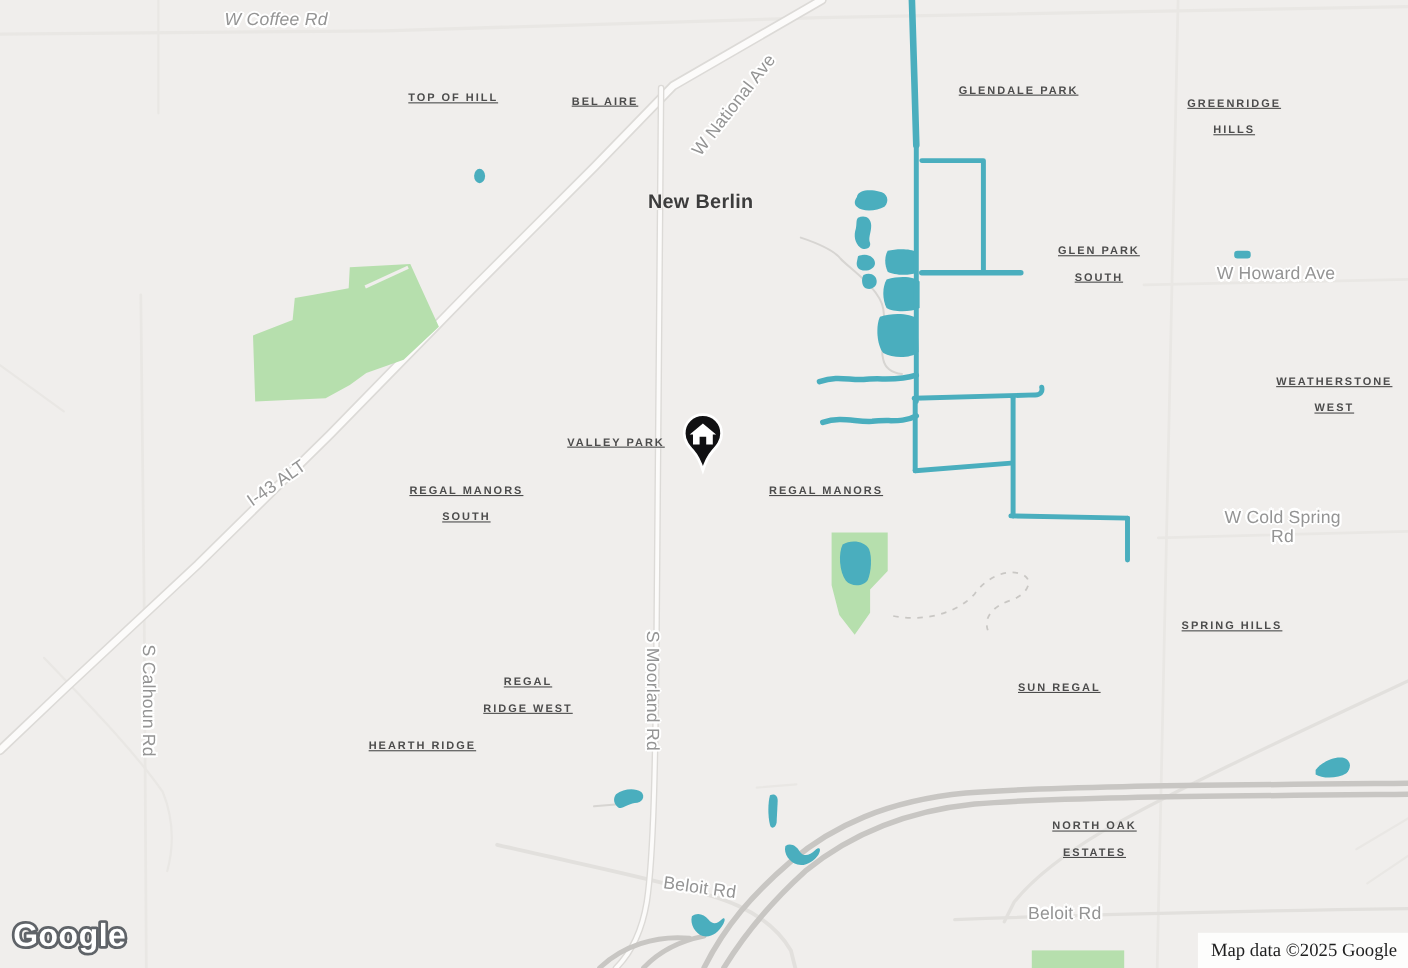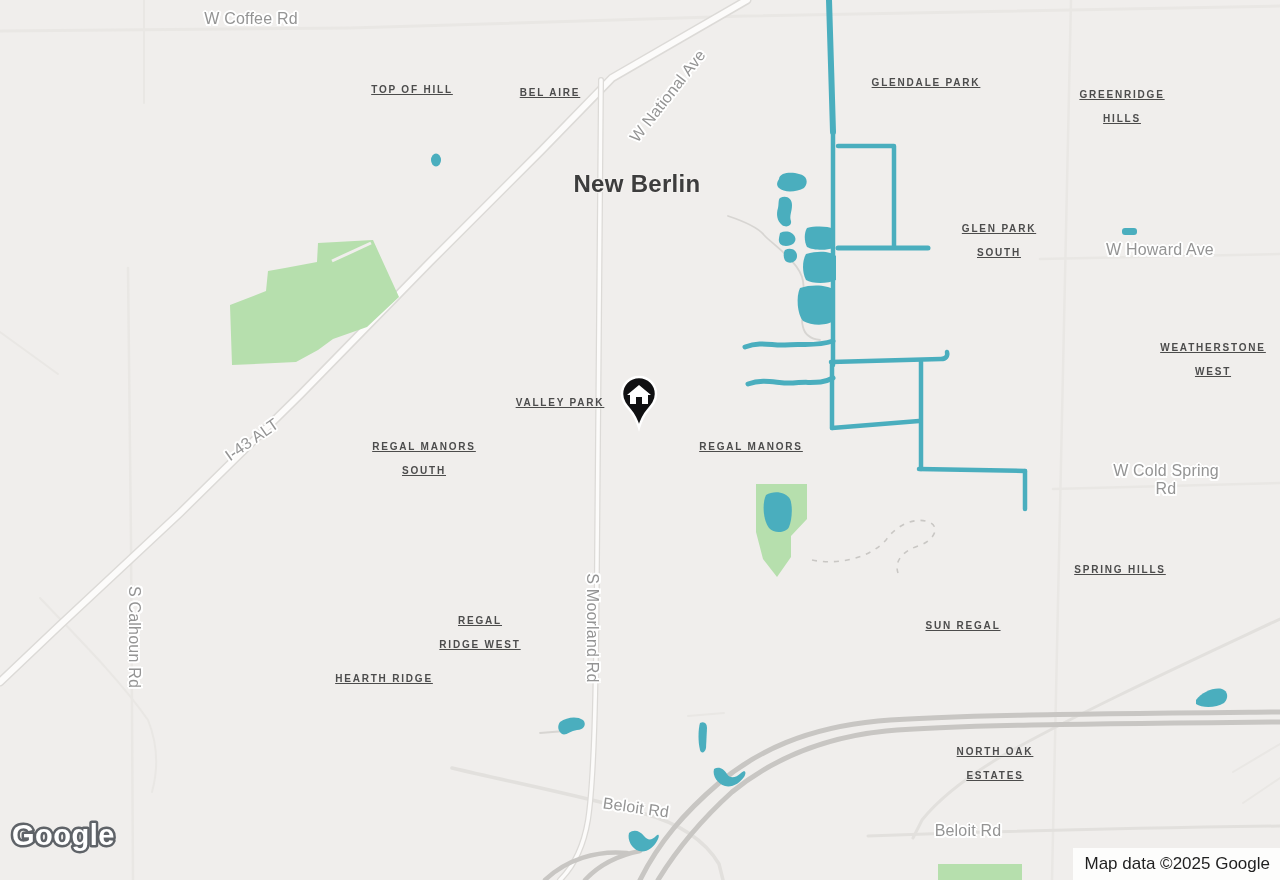--- a/index.html
+++ b/index.html
@@ -16,29 +16,29 @@
     color:var(--c-nbhd,#4c4c4c);
     text-shadow:0 0 2px #f0eeec,0 0 2px #f0eeec;
     text-decoration:underline;
   }
   .lbl-road{
     font-size:16px;font-weight:400;letter-spacing:.2px;line-height:18px;
     color:var(--c-road,#949494);
     text-shadow:-1.5px -1.5px 0 #fff,1.5px -1.5px 0 #fff,-1.5px 1.5px 0 #fff,1.5px 1.5px 0 #fff,0 -2px 0 #fff,0 2px 0 #fff,-2px 0 0 #fff,2px 0 0 #fff;
   }
   .lbl-city{
-    font-size:24px;font-weight:600;letter-spacing:.3px;
+    font-size:18px;font-weight:600;letter-spacing:.3px;
     color:var(--c-city,#3d3d3d);
     text-shadow:-1px -1px 0 #f3f1ef,1px -1px 0 #f3f1ef,-1px 1px 0 #f3f1ef,1px 1px 0 #f3f1ef;
   }
-  #google-logo{position:absolute;left:8px;bottom:22px;margin-top:44px;}
+  #google-logo{position:absolute;left:8px;bottom:6px;margin-top:44px;}
   #attribution{
     position:absolute;right:0;bottom:0;height:32px;
     background:rgba(255,255,255,0.85);
-    color:#1f1f1f;font-size:17px;line-height:32px;padding:0 10px 0 12px;
+    color:#1f1f1f;font-size:17px;line-height:32px;padding:0 10px 0 12px;font-family:Liberation Serif, serif;
   }
 </style>
 </head>
 <body style="--bg: #f0eeec; --water: #4aaebe; --park: #b6dfad; --road-minor: #e9e7e4; --road-casing: #dcdad7; --road-fill: #fcfbfa; --highway: #c8c6c3; --trail: #c9c7c4; --creek: #d7d5d2; --c-nbhd: #4c4c4c; --c-road: #949494; --c-city: #3d3d3d; --marker: #101012;">
 
 <div id="map">
   <svg width="1280" height="880" viewBox="0 0 1280 880">
 
     <g fill="none" stroke="var(--road-minor,#e9e7e4)" stroke-linecap="round">
       <path d="M0,31 L350,28 L745,16 L1280,6" stroke-width="3"></path>
@@ -141,21 +141,21 @@
     <div class="lbl lbl-nbhd" style="left: 424px; top: 459px; transform: translate(-50%, -50%);">REGAL MANORS
 SOUTH</div>
     <div class="lbl lbl-nbhd" style="left: 751px; top: 447px; transform: translate(-50%, -50%);">REGAL MANORS</div>
     <div class="lbl lbl-nbhd" style="left: 1120px; top: 570px; transform: translate(-50%, -50%);">SPRING HILLS</div>
     <div class="lbl lbl-nbhd" style="left: 963px; top: 626px; transform: translate(-50%, -50%);">SUN REGAL</div>
     <div class="lbl lbl-nbhd" style="left: 480px; top: 633px; transform: translate(-50%, -50%);">REGAL
 RIDGE WEST</div>
     <div class="lbl lbl-nbhd" style="left: 366px; top: 679px; transform: translate(-50%, -50%); margin-left: 18px;">HEARTH RIDGE</div>
     <div class="lbl lbl-nbhd" style="left: 995px; top: 744px; transform: translate(-50%, -50%); margin-top: 20px;">NORTH OAK
 ESTATES</div>
-    <div class="lbl lbl-road" style="left: 251px; top: 19px; transform: translate(-50%, -50%);">W Coffee Rd</div>
+    <div class="lbl lbl-road" style="left: 251px; top: 19px; transform: translate(-50%, -50%); font-style: italic;">W Coffee Rd</div>
     <div class="lbl lbl-road" style="left: 668px; top: 96px; transform: translate(-50%, -50%) rotate(-52deg);">W National Ave</div>
     <div class="lbl lbl-road" style="left: 252px; top: 440px; transform: translate(-50%, -50%) rotate(-35deg);">I-43 ALT</div>
     <div class="lbl lbl-road" style="left: 1160px; top: 250px; transform: translate(-50%, -50%);">W Howard Ave</div>
     <div class="lbl lbl-road" style="left: 1166px; top: 480px; transform: translate(-50%, -50%);">W Cold Spring Rd</div>
     <div class="lbl lbl-road" style="left: 134px; top: 637px; transform: translate(-50%, -50%) rotate(90deg);">S Calhoun Rd</div>
     <div class="lbl lbl-road" style="left: 592px; top: 628px; transform: translate(-50%, -50%) rotate(90deg);">S Moorland Rd</div>
     <div class="lbl lbl-road" style="left: 636px; top: 808px; transform: translate(-50%, -50%) rotate(8deg);">Beloit Rd</div>
     <div class="lbl lbl-road" style="left: 968px; top: 831px; transform: translate(-50%, -50%);">Beloit Rd</div>
   </div>
 

